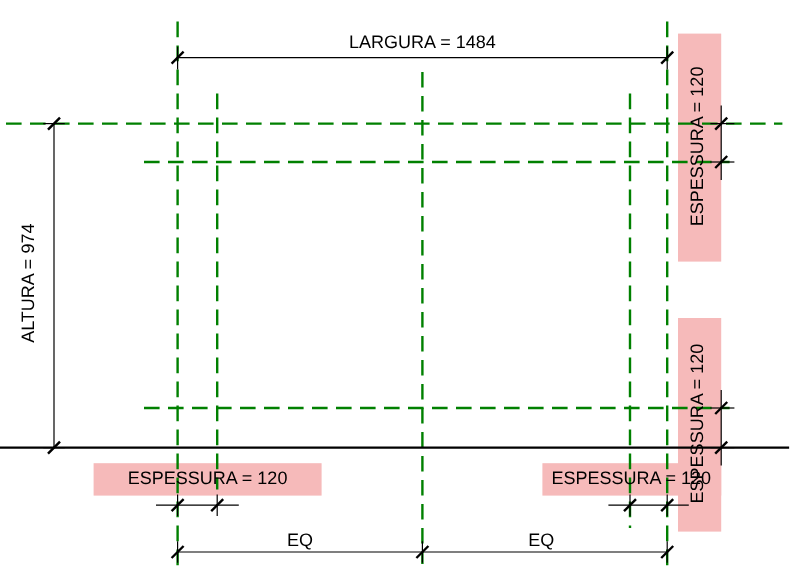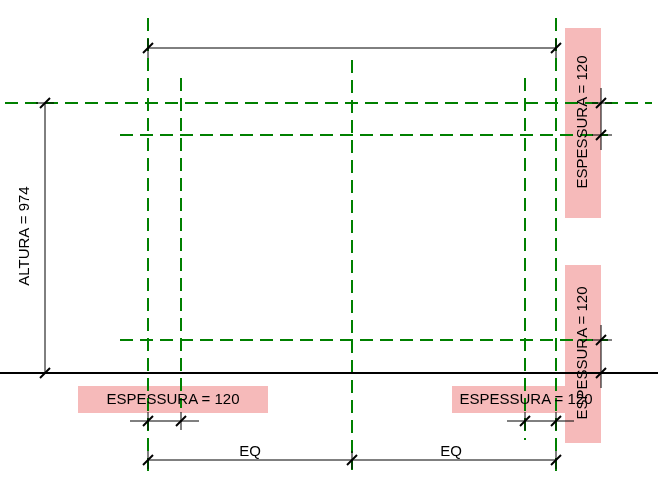--- a/index.html
+++ b/index.html
@@ -104,20 +104,21 @@
       <line class="dim" x1="148" y1="460" x2="556" y2="460"></line>
       <line class="dim" x1="148" y1="451" x2="148" y2="469"></line>
       <line class="dim" x1="352" y1="451" x2="352" y2="469"></line>
       <line class="dim" x1="556" y1="451" x2="556" y2="469"></line>
       <line class="tick" x1="143" y1="465" x2="153" y2="455"></line>
       <line class="tick" x1="347" y1="465" x2="357" y2="455"></line>
       <line class="tick" x1="551" y1="465" x2="561" y2="455"></line>
     </g>
   </svg>
 
+  <div class="lbl" style="left:252px;top:27px;width:200px;">LARGURA = 1484</div>
 
   <div class="lbl vert" style="left:-56px;top:227px;width:160px;">ALTURA = 974</div>
 
   <div class="lbl vert" style="left:487px;top:113px;width:190px;">ESPESSURA = 120</div>
 
   <div class="lbl vert" style="left:493px;top:344px;width:178px;">ESPESSURA = 120</div>
 
   <div class="lbl" style="left:73px;top:390px;width:200px;">ESPESSURA = 120</div>
 
   <div class="lbl" style="left:426px;top:390px;width:200px;">ESPESSURA = 120</div>

